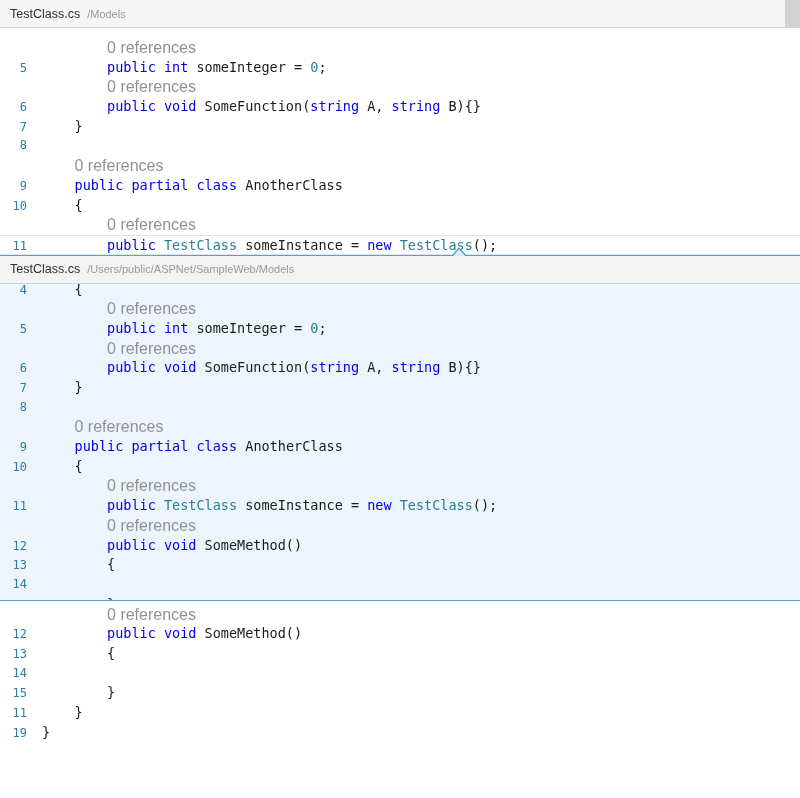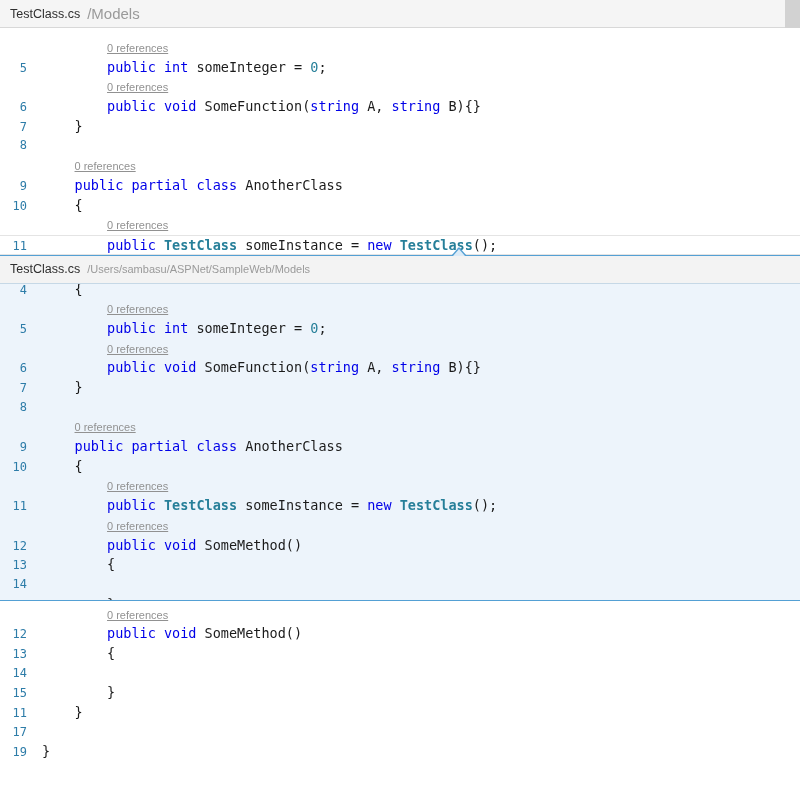--- a/index.html
+++ b/index.html
@@ -11,21 +11,21 @@
     height: 28px;
     background: #f5f5f5;
     border-bottom: 1px solid #d8d8d8;
     display: flex;
     align-items: center;
     padding-left: 10px;
     gap: 7px;
     position: relative;
   }
   .file-header .fname { font-size: 12.5px; color: #2f2f2f; }
-  .file-header .fpath { font-size: 15px;   color: #9a9a9a; }
+  .file-header .fpath { font-size: 11px;   color: #9a9a9a; }
   .scroll-corner {
     position: absolute; top: 0; right: 0;
     width: 15px; height: 28px;
     background: #d2d2d2;
   }
 
   
   .code-section { background: #ffffff; }
   .code-section.top    { padding-top: 10px; }
   .code-section.bottom { padding-top: 4px;  }
@@ -49,29 +49,28 @@
     font-family: "DejaVu Sans Mono", "Liberation Mono", monospace;
     font-size: 12px;
     color: var(--lineno, #2d7ca8);
   }
   .content {
     font-family: "DejaVu Sans Mono", "Liberation Mono", monospace;
     font-size: 13.5px;
     white-space: pre;
   }
   .tok.kw  { color: var(--kw,  #0000e8); text-align: center; }
-  .tok.ty  { color: var(--ty,  #267f99); font-weight: bold; }
+  .tok.ty  { color: var(--ty,  #267f99); }
   .tok.num { color: var(--num, #267f99); }
   .tok.pl  { color: var(--pl,  #1b1b1b); }
   .refs {
     font-family: "Liberation Sans", sans-serif;
-    font-size: 11px;
+    font-size: 16px;
     color: var(--codelens, #919191);
     cursor: pointer;
-    text-decoration: underline;
   }
 
   
   .peek {
     position: relative;
     border-top: 1px solid var(--peekborder, #54a0d4);
     border-bottom: 1px solid var(--peekborder, #54a0d4);
   }
   .peek-caret {
     position: absolute;
@@ -128,21 +127,21 @@
     <div class="line"><span class="gutter">9</span><span class="content"><span class="tok pl">    </span><span class="tok kw">public</span><span class="tok pl"> </span><span class="tok kw">partial</span><span class="tok pl"> </span><span class="tok kw">class</span><span class="tok pl"> AnotherClass</span></span></div>
     <div class="line"><span class="gutter">10</span><span class="content"><span class="tok pl">    {</span></span></div>
     <div class="line"><span class="gutter"></span><span class="content"><span class="tok pl">        </span><span class="refs">0 references</span></span></div>
     <div class="line hl"><span class="gutter">11</span><span class="content"><span class="tok pl">        </span><span class="tok kw">public</span><span class="tok pl"> </span><span class="tok ty">TestClass</span><span class="tok pl"> someInstance = </span><span class="tok kw">new</span><span class="tok pl"> </span><span class="tok ty">TestClass</span><span class="tok pl">();</span></span></div>
   </div>
 
 <div class="peek">
   <div class="peek-caret"></div>
   <div class="peek-header">
     <span class="fname">TestClass.cs</span>
-    <span class="fpath">/Users/sambasu/ASPNet/SampleWeb/Models</span>
+    <span class="fpath">/Users/public/ASPNet/SampleWeb/Models</span>
   </div>
   <div class="peek-body">
       <div class="line"><span class="gutter">4</span><span class="content"><span class="tok pl">    {</span></span></div>
       <div class="line"><span class="gutter"></span><span class="content"><span class="tok pl">        </span><span class="refs">0 references</span></span></div>
       <div class="line"><span class="gutter">5</span><span class="content"><span class="tok pl">        </span><span class="tok kw">public</span><span class="tok pl"> </span><span class="tok kw">int</span><span class="tok pl"> someInteger = </span><span class="tok num">0</span><span class="tok pl">;</span></span></div>
       <div class="line"><span class="gutter"></span><span class="content"><span class="tok pl">        </span><span class="refs">0 references</span></span></div>
       <div class="line"><span class="gutter">6</span><span class="content"><span class="tok pl">        </span><span class="tok kw">public</span><span class="tok pl"> </span><span class="tok kw">void</span><span class="tok pl"> SomeFunction(</span><span class="tok kw">string</span><span class="tok pl"> A, </span><span class="tok kw">string</span><span class="tok pl"> B){}</span></span></div>
       <div class="line"><span class="gutter">7</span><span class="content"><span class="tok pl">    }</span></span></div>
       <div class="line"><span class="gutter">8</span><span class="content"></span></div>
       <div class="line"><span class="gutter"></span><span class="content"><span class="tok pl">    </span><span class="refs">0 references</span></span></div>
@@ -158,15 +157,14 @@
     </div>
 </div>
 
 <div class="code-section bottom">
     <div class="line"><span class="gutter"></span><span class="content"><span class="tok pl">        </span><span class="refs">0 references</span></span></div>
     <div class="line"><span class="gutter">12</span><span class="content"><span class="tok pl">        </span><span class="tok kw">public</span><span class="tok pl"> </span><span class="tok kw">void</span><span class="tok pl"> SomeMethod()</span></span></div>
     <div class="line"><span class="gutter">13</span><span class="content"><span class="tok pl">        {</span></span></div>
     <div class="line"><span class="gutter">14</span><span class="content"></span></div>
     <div class="line"><span class="gutter">15</span><span class="content"><span class="tok pl">        }</span></span></div>
     <div class="line"><span class="gutter">11</span><span class="content"><span class="tok pl">    }</span></span></div>
-    <div class="line"><span class="gutter">17</span><span class="content"></span></div>
     <div class="line"><span class="gutter">19</span><span class="content"><span class="tok pl">}</span></span></div>
   </div>
 
 </body></html>

